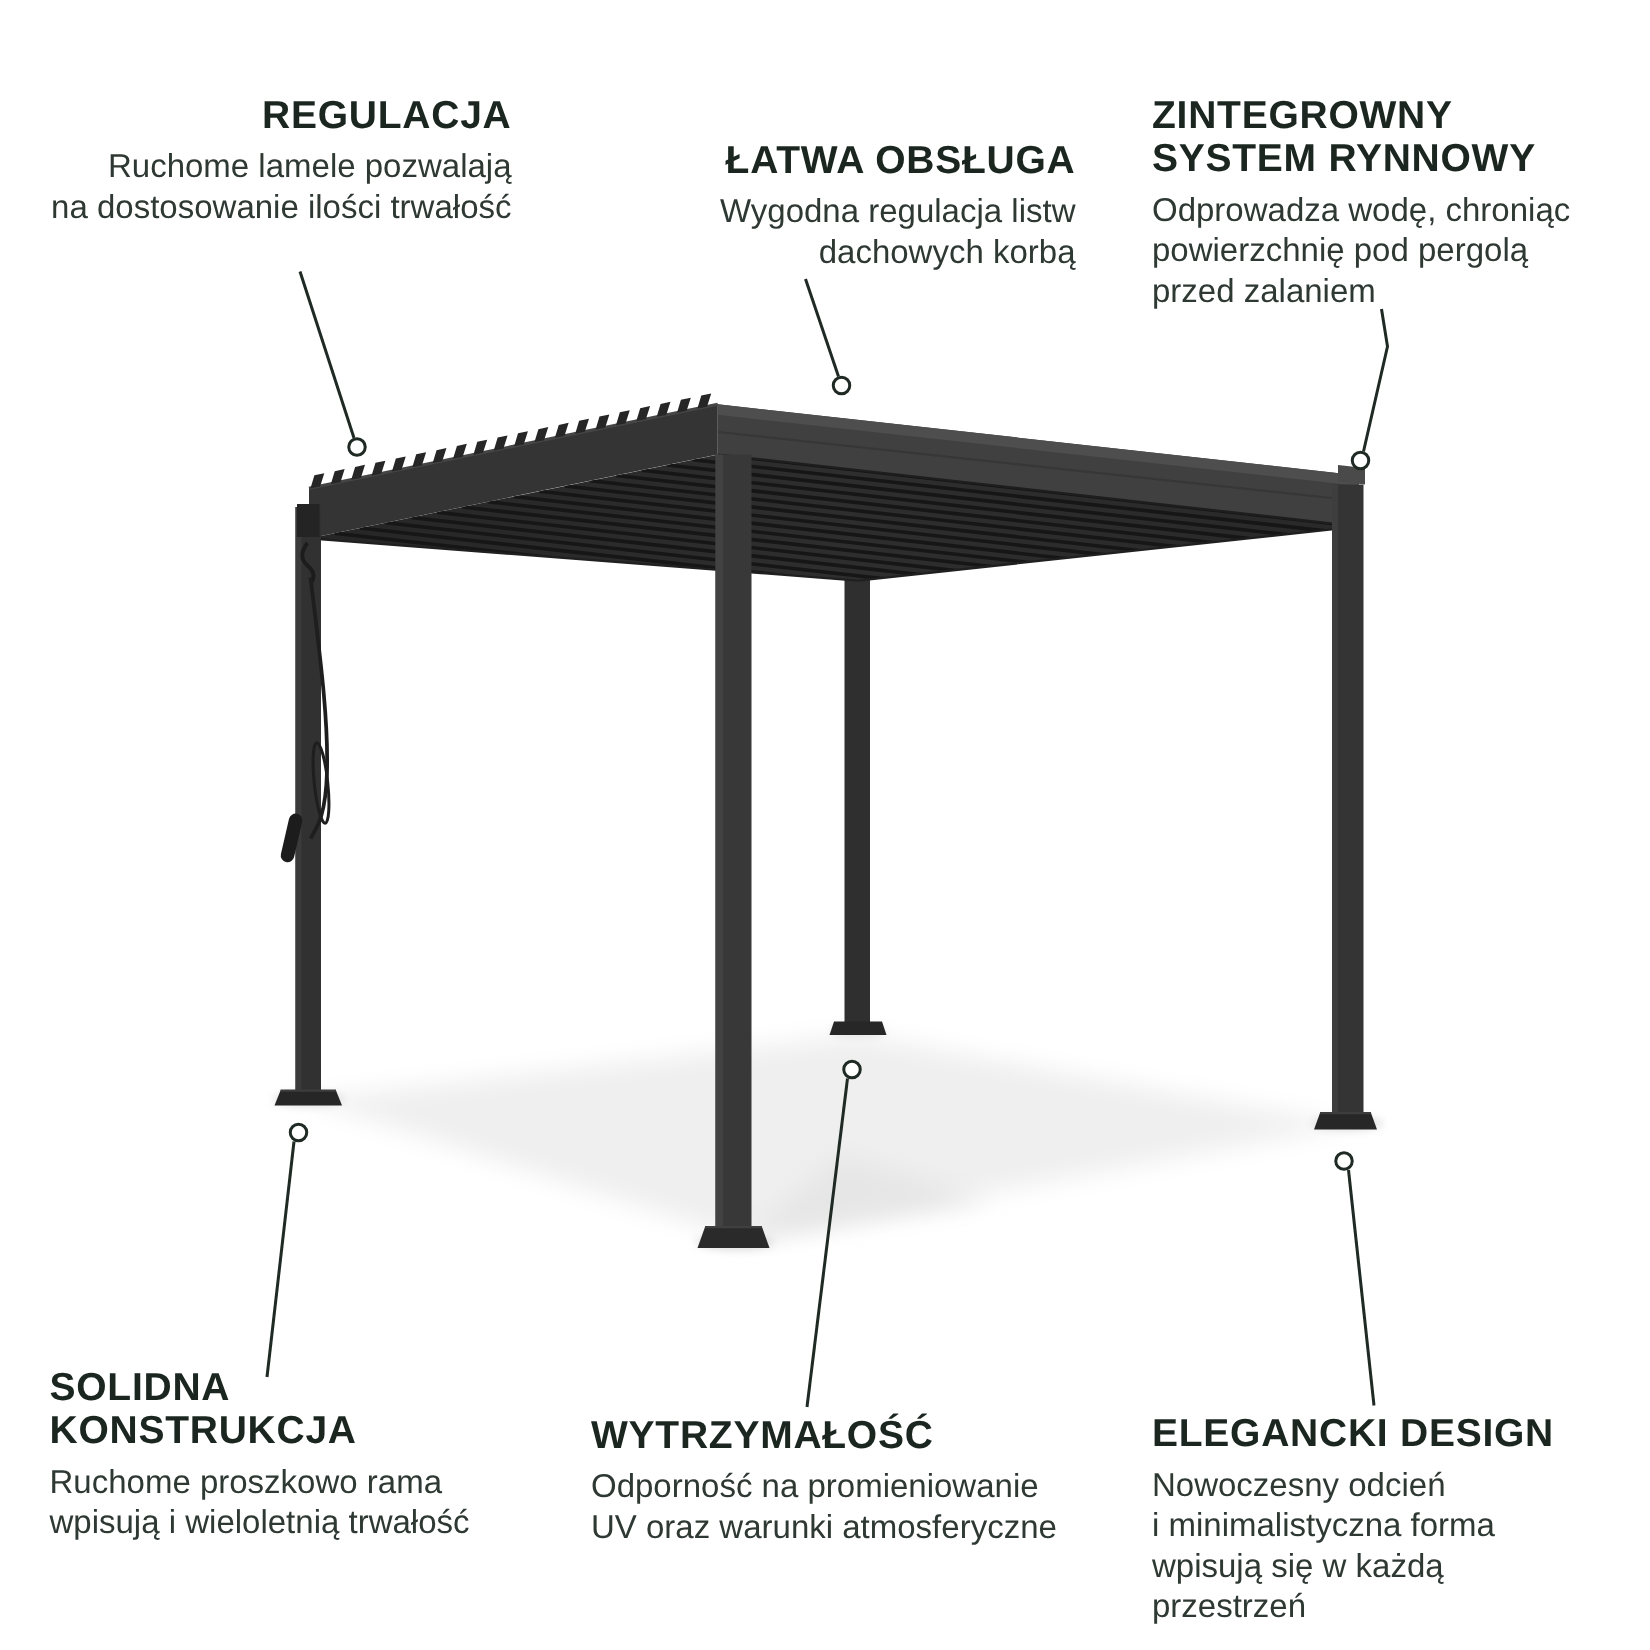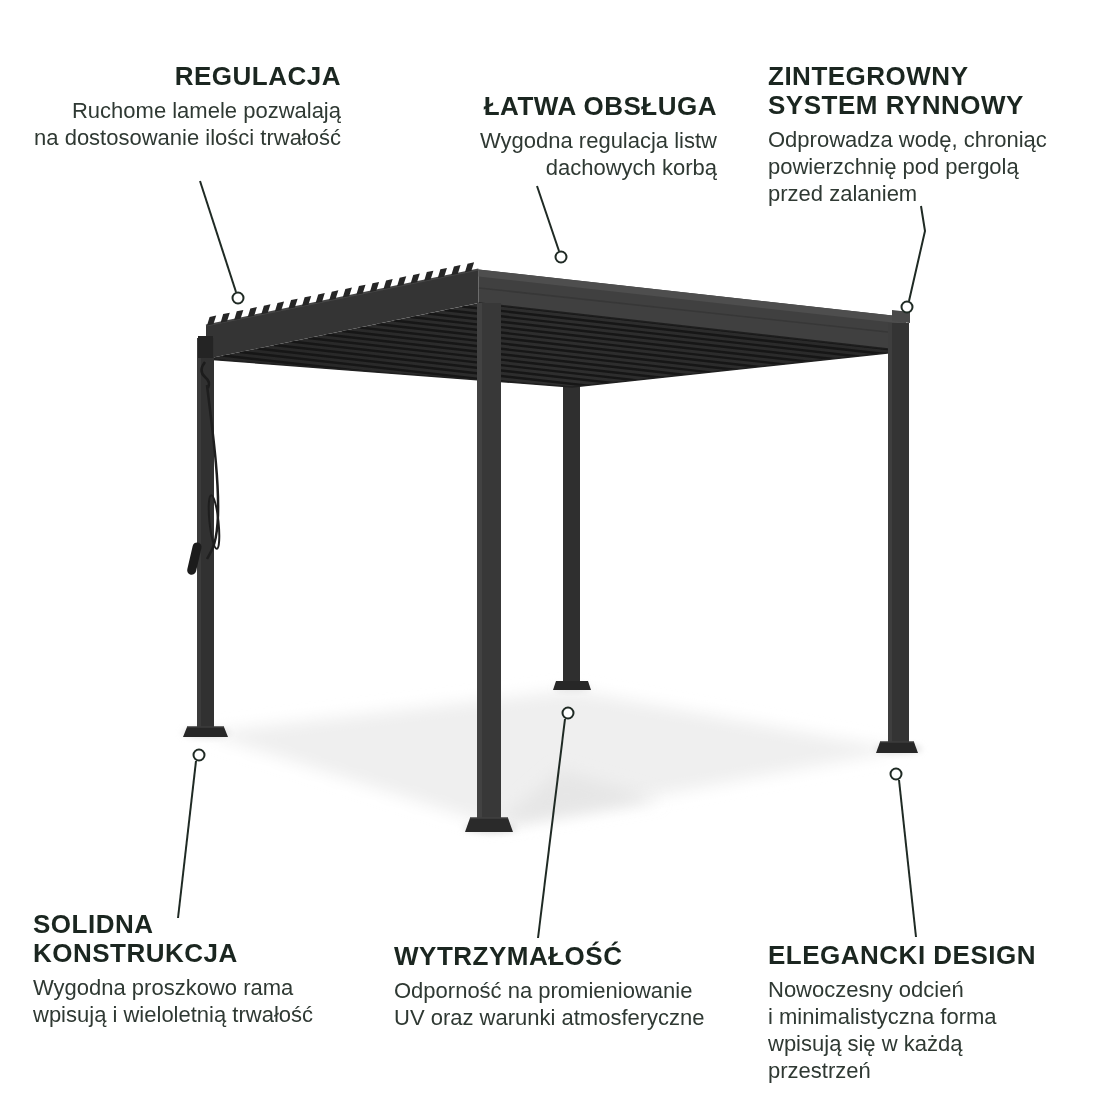--- a/index.html
+++ b/index.html
@@ -164,21 +164,21 @@
       <span class="line">dachowych korbą</span>
     </div>
   </div>
 
   <div class="feature" style="top:910px;left:33px;">
     <div class="title">
       <span class="line">SOLIDNA</span>
       <span class="line">KONSTRUKCJA</span>
     </div>
     <div class="desc">
-      <span class="line">Wygodna proszkowo rama</span>
+      <span class="line">Ruchome proszkowo rama</span>
       <span class="line">wpisują i wieloletnią trwałość</span>
     </div>
   </div>
 
   <div class="feature" style="top:941px;left:768px;">
     <div class="title">
       <span class="line">ELEGANCKI DESIGN</span>
     </div>
     <div class="desc">
       <span class="line">Nowoczesny odcień</span>

